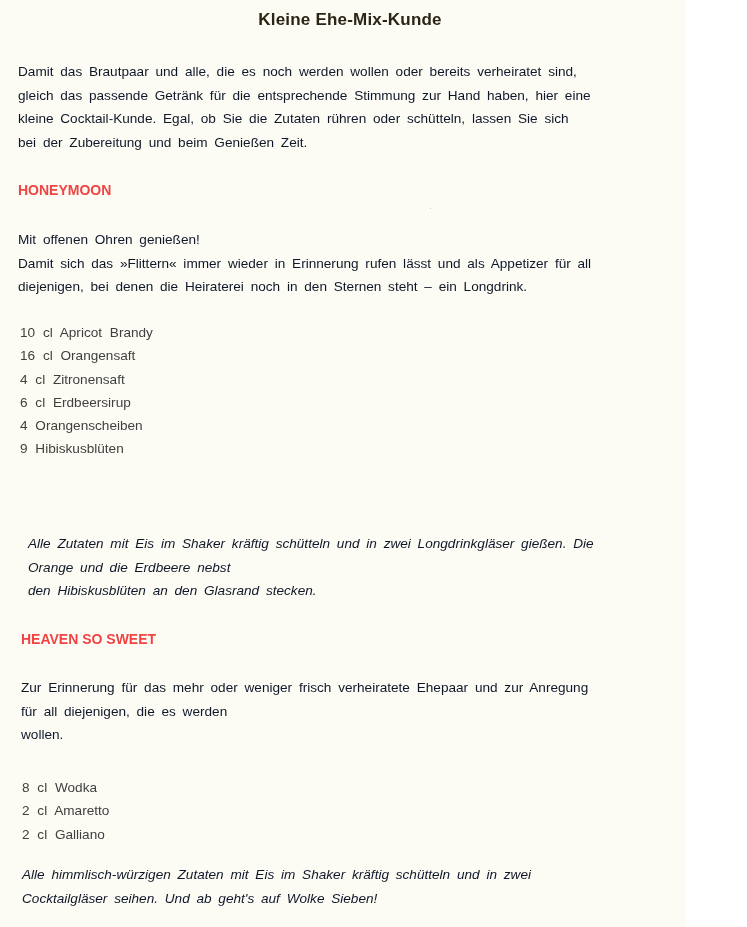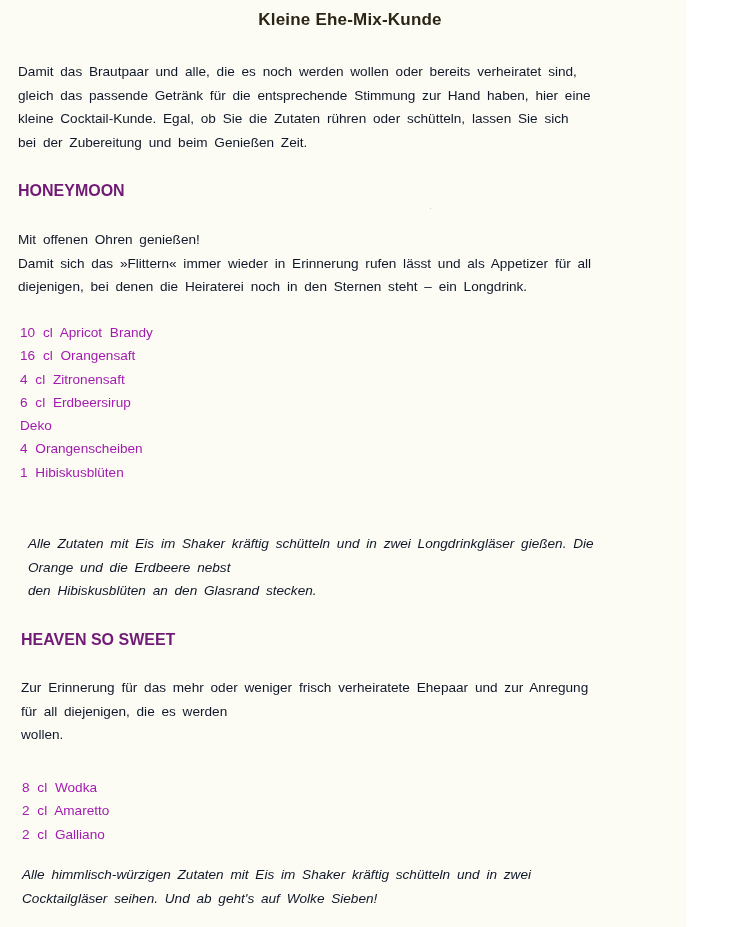--- a/index.html
+++ b/index.html
@@ -13,24 +13,24 @@
   }
   .title {
     position:absolute; left:0; width:700px; top:10px; text-align:center;
     font-size:17px; font-weight:bold; color:#2b2515; letter-spacing:0.2px;
   }
   .para {
     position:absolute; left:18px; font-size:13.6px; line-height:23.5px; color:#0f172a;
     word-spacing:3px; margin:0; white-space:pre-line;
   }
   .heading {
-    position:absolute; left:18px; font-size:16px; font-weight:bold; color:#701a75;
+    position:absolute; left:18px; font-size:14px; font-weight:bold; color:#ef4444;
   }
   .list { position:absolute; left:20px; margin:0; padding:0; list-style:none; }
-  .list li { font-size:13.6px; line-height:23.3px; color:#a21caf; word-spacing:4px; }
+  .list li { font-size:13.6px; line-height:23.3px; color:#404040; word-spacing:4px; }
   .italic { font-style:italic; }
   .speck { position:absolute; width:1px; height:1px; background:#cfc9b8; }
 </style>
 </head>
 <body>
 
 <div class="page">
   <div class="title">Kleine Ehe-Mix-Kunde</div>
 
   <p class="para" style="top:60px;">Damit das Brautpaar und alle, die es noch werden wollen oder bereits verheiratet sind,
@@ -42,23 +42,22 @@
 
   <p class="para" style="top:228px;">Mit offenen Ohren genießen!
 Damit sich das »Flittern« immer wieder in Erinnerung rufen lässt und als Appetizer für all
 diejenigen, bei denen die Heiraterei noch in den Sternen steht – ein Longdrink.</p>
 
   <ul class="list" style="top:321px;">
     <li>10  cl  Apricot  Brandy</li>
     <li>16  cl  Orangensaft</li>
     <li>4  cl  Zitronensaft</li>
     <li>6  cl  Erdbeersirup</li>
-    <li>Deko</li>
     <li>4  Orangenscheiben</li>
-    <li>1  Hibiskusblüten</li>
+    <li>9  Hibiskusblüten</li>
   </ul>
 
   <p class="para italic" style="top:532px; left:28px;font-style:italic;">Alle Zutaten mit Eis im Shaker kräftig schütteln und in zwei Longdrinkgläser gießen. Die
 Orange und die Erdbeere nebst
 den Hibiskusblüten an den Glasrand stecken.</p>
 
   <div class="heading" style="top:631px; left:21px;">HEAVEN SO SWEET</div>
 
   <p class="para" style="top:676px; left:21px;">Zur Erinnerung für das mehr oder weniger frisch verheiratete Ehepaar und zur Anregung
 für all diejenigen, die es werden

